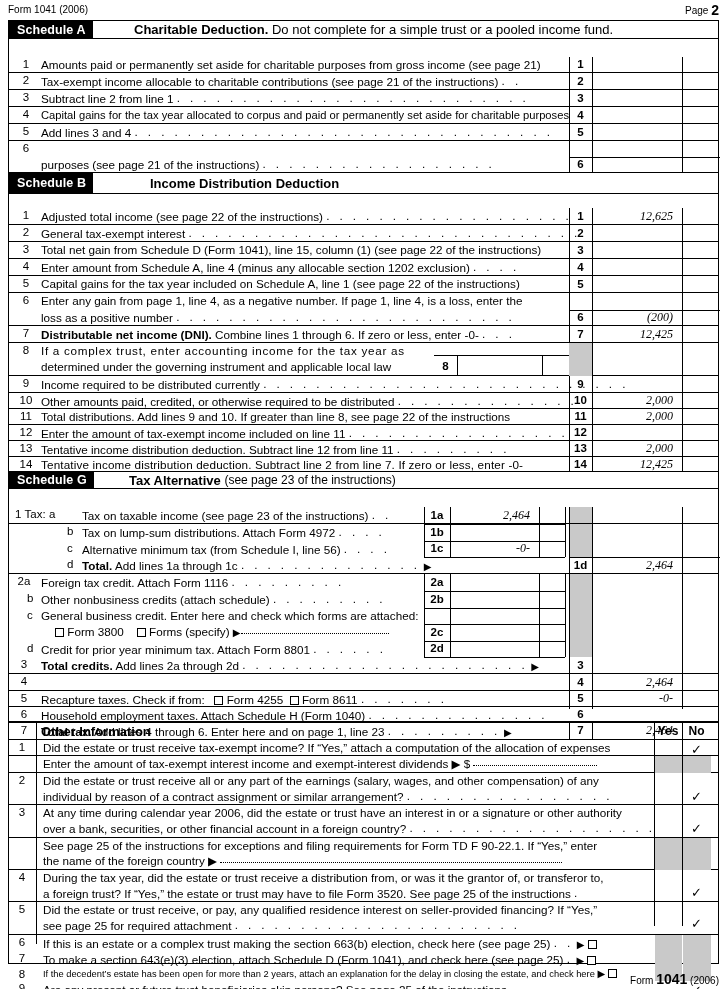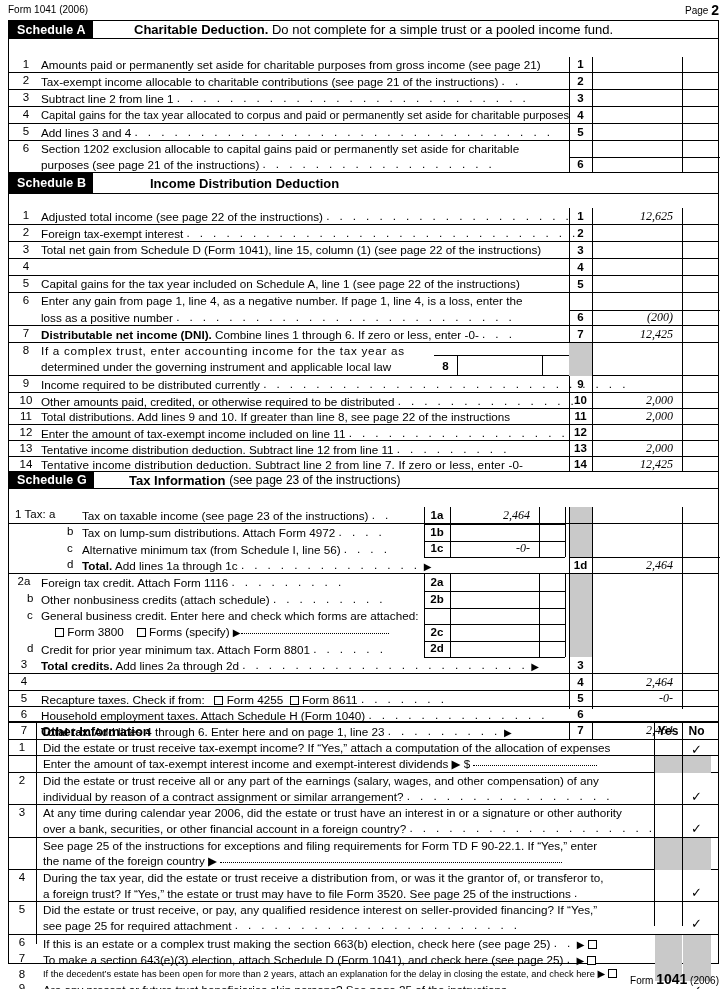--- a/index.html
+++ b/index.html
@@ -212,21 +212,20 @@
 
       <div class="row" style="top:85px; height:17px;">
         <div class="lnum">5</div>
         <div class="ltxt" style="left:32px; top:1px;"><span>Add lines 3 and 4</span> <span class="leaders">. . . . . . . . . . . . . . . . . . . . . . . . . . . . . . . .</span></div>
         <div class="numcell" style="left:560px; top:0; width:23px; height:100%; line-height:16px; border-left:none;">5</div>
         <div class="amtcell" style="left:583px; top:0; width:90px; height:100%; line-height:16px; border-left:none;"></div>
       </div>
 
       <div class="row" style="top:102px; height:32px;">
         <div class="lnum">6</div>
-        <div class="ltxt" style="left:32px; top:1px;"><span>Section 1202 exclusion allocable to capital gains paid or permanently set aside for charitable</span></div>
         <div class="ltxt" style="left:32px; top:16px;"><span>purposes (see page 21 of the instructions)</span> <span class="leaders">. . . . . . . . . . . . . . . . . .</span></div>
         <div class="numcell" style="left:560px; top:16px; width:23px; height:16px; line-height:15px; border-left:none;">6</div>
         <div class="amtcell" style="left:583px; top:16px; width:90px; height:16px; line-height:15px; border-left:none;"></div>
         <div class="hline" style="left:560px; top:16px; width:151px;"></div>
       </div>
 
       <div class="row" style="top:134px; height:17px; border-bottom:none;">
         <div class="lnum">7</div>
         <div class="ltxt" style="left:32px; top:1px;"><b>Charitable deduction.</b> <span>Subtract line 6 from line 5. Enter here and on page 1, line 13</span> <span class="leaders">. . . .</span></div>
         <div class="numcell" style="left:560px; top:0; width:23px; height:100%; line-height:16px; border-left:none;">7</div>
@@ -248,34 +247,35 @@
 
       <div class="row" style="position:absolute; top:169px; height:17px;">
         <div class="lnum">1</div>
         <div class="ltxt" style="left:32px; top:1px;"><span>Adjusted total income (see page 22 of the instructions)</span> <span class="leaders">. . . . . . . . . . . . . . . . . . . .</span></div>
         <div class="numcell" style="left:560px; top:0; width:23px; height:100%; line-height:16px; border-left:none;">1</div>
         <div class="amtcell" style="left:583px; top:0; width:90px; height:100%; line-height:16px; border-left:none;">12,625</div>
       </div>
 
       <div class="row" style="position:absolute; top:186px; height:17px;">
         <div class="lnum">2</div>
-        <div class="ltxt" style="left:32px; top:1px;"><span>Foreign tax-exempt interest</span> <span class="leaders">. . . . . . . . . . . . . . . . . . . . . . . . . . . . . .</span></div>
+        <div class="ltxt" style="left:32px; top:1px;"><span>General tax-exempt interest</span> <span class="leaders">. . . . . . . . . . . . . . . . . . . . . . . . . . . . . .</span></div>
         <div class="numcell" style="left:560px; top:0; width:23px; height:100%; line-height:16px; border-left:none;">2</div>
         <div class="amtcell" style="left:583px; top:0; width:90px; height:100%; line-height:16px; border-left:none;"></div>
       </div>
 
       <div class="row" style="position:absolute; top:203px; height:17px;">
         <div class="lnum">3</div>
         <div class="ltxt" style="left:32px; top:1px;"><span>Total net gain from Schedule D (Form 1041), line 15, column (1) (see page 22 of the instructions)</span></div>
         <div class="numcell" style="left:560px; top:0; width:23px; height:100%; line-height:16px; border-left:none;">3</div>
         <div class="amtcell" style="left:583px; top:0; width:90px; height:100%; line-height:16px; border-left:none;"></div>
       </div>
 
       <div class="row" style="position:absolute; top:220px; height:17px;">
         <div class="lnum">4</div>
+        <div class="ltxt" style="left:32px; top:1px;"><span>Enter amount from Schedule A, line 4 (minus any allocable section 1202 exclusion)</span> <span class="leaders">. . . .</span></div>
         <div class="numcell" style="left:560px; top:0; width:23px; height:100%; line-height:16px; border-left:none;">4</div>
         <div class="amtcell" style="left:583px; top:0; width:90px; height:100%; line-height:16px; border-left:none;"></div>
       </div>
 
       <div class="row" style="position:absolute; top:237px; height:17px;">
         <div class="lnum">5</div>
         <div class="ltxt" style="left:32px; top:1px;"><span>Capital gains for the tax year included on Schedule A, line 1 (see page 22 of the instructions)</span></div>
         <div class="numcell" style="left:560px; top:0; width:23px; height:100%; line-height:16px; border-left:none;">5</div>
         <div class="amtcell" style="left:583px; top:0; width:90px; height:100%; line-height:16px; border-left:none;"></div>
       </div>
@@ -358,21 +358,21 @@
         <div class="amtcell" style="left:583px; top:0; width:90px; height:100%; line-height:15px; border-left:none;">2,000</div>
         <div class="vline" style="left:560px; top:0; height:16px;"></div>
         <div class="vline" style="left:583px; top:0; height:16px;"></div>
         <div class="vline" style="left:673px; top:0; height:16px;"></div>
       </div>
     </div>
 
     <div class="schedband" style="position:absolute; left:0; top:450px; width:100%; height:18px; border-top:1.6px solid #000;">
       <div class="schedtag">Schedule G</div>
       <div class="schedtitle" style="left:120px;">
-        <b>Tax Information</b>
+        <b>Tax Alternative</b>
           <span class="reg">&nbsp;</span>
           <span class="reg small">(see page 23 of the instructions)</span>
       </div>
     </div>
 
     <div class="rows">
 
       <div class="vline" style="left:415px; top:468px; height:50px;"></div>
       <div class="vline" style="left:441px; top:468px; height:50px;"></div>
       <div class="vline" style="left:530px; top:468px; height:50px;"></div>

